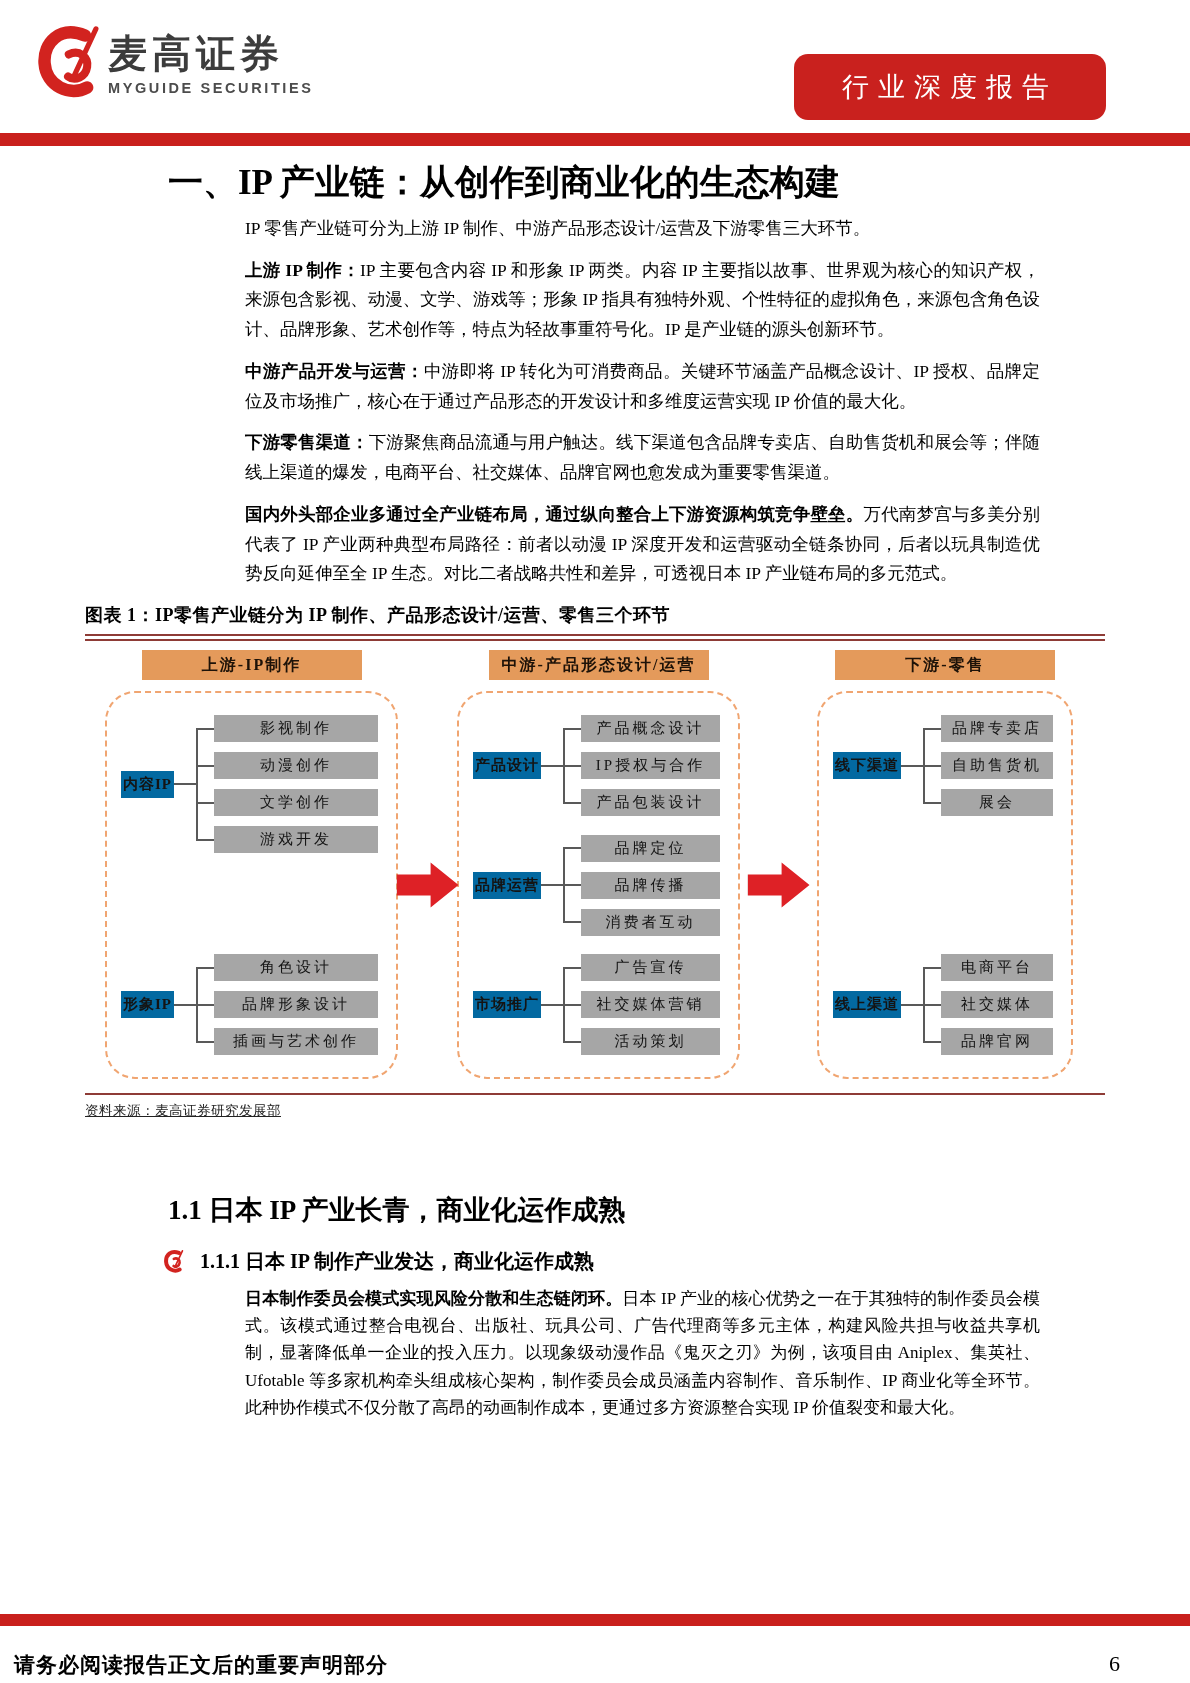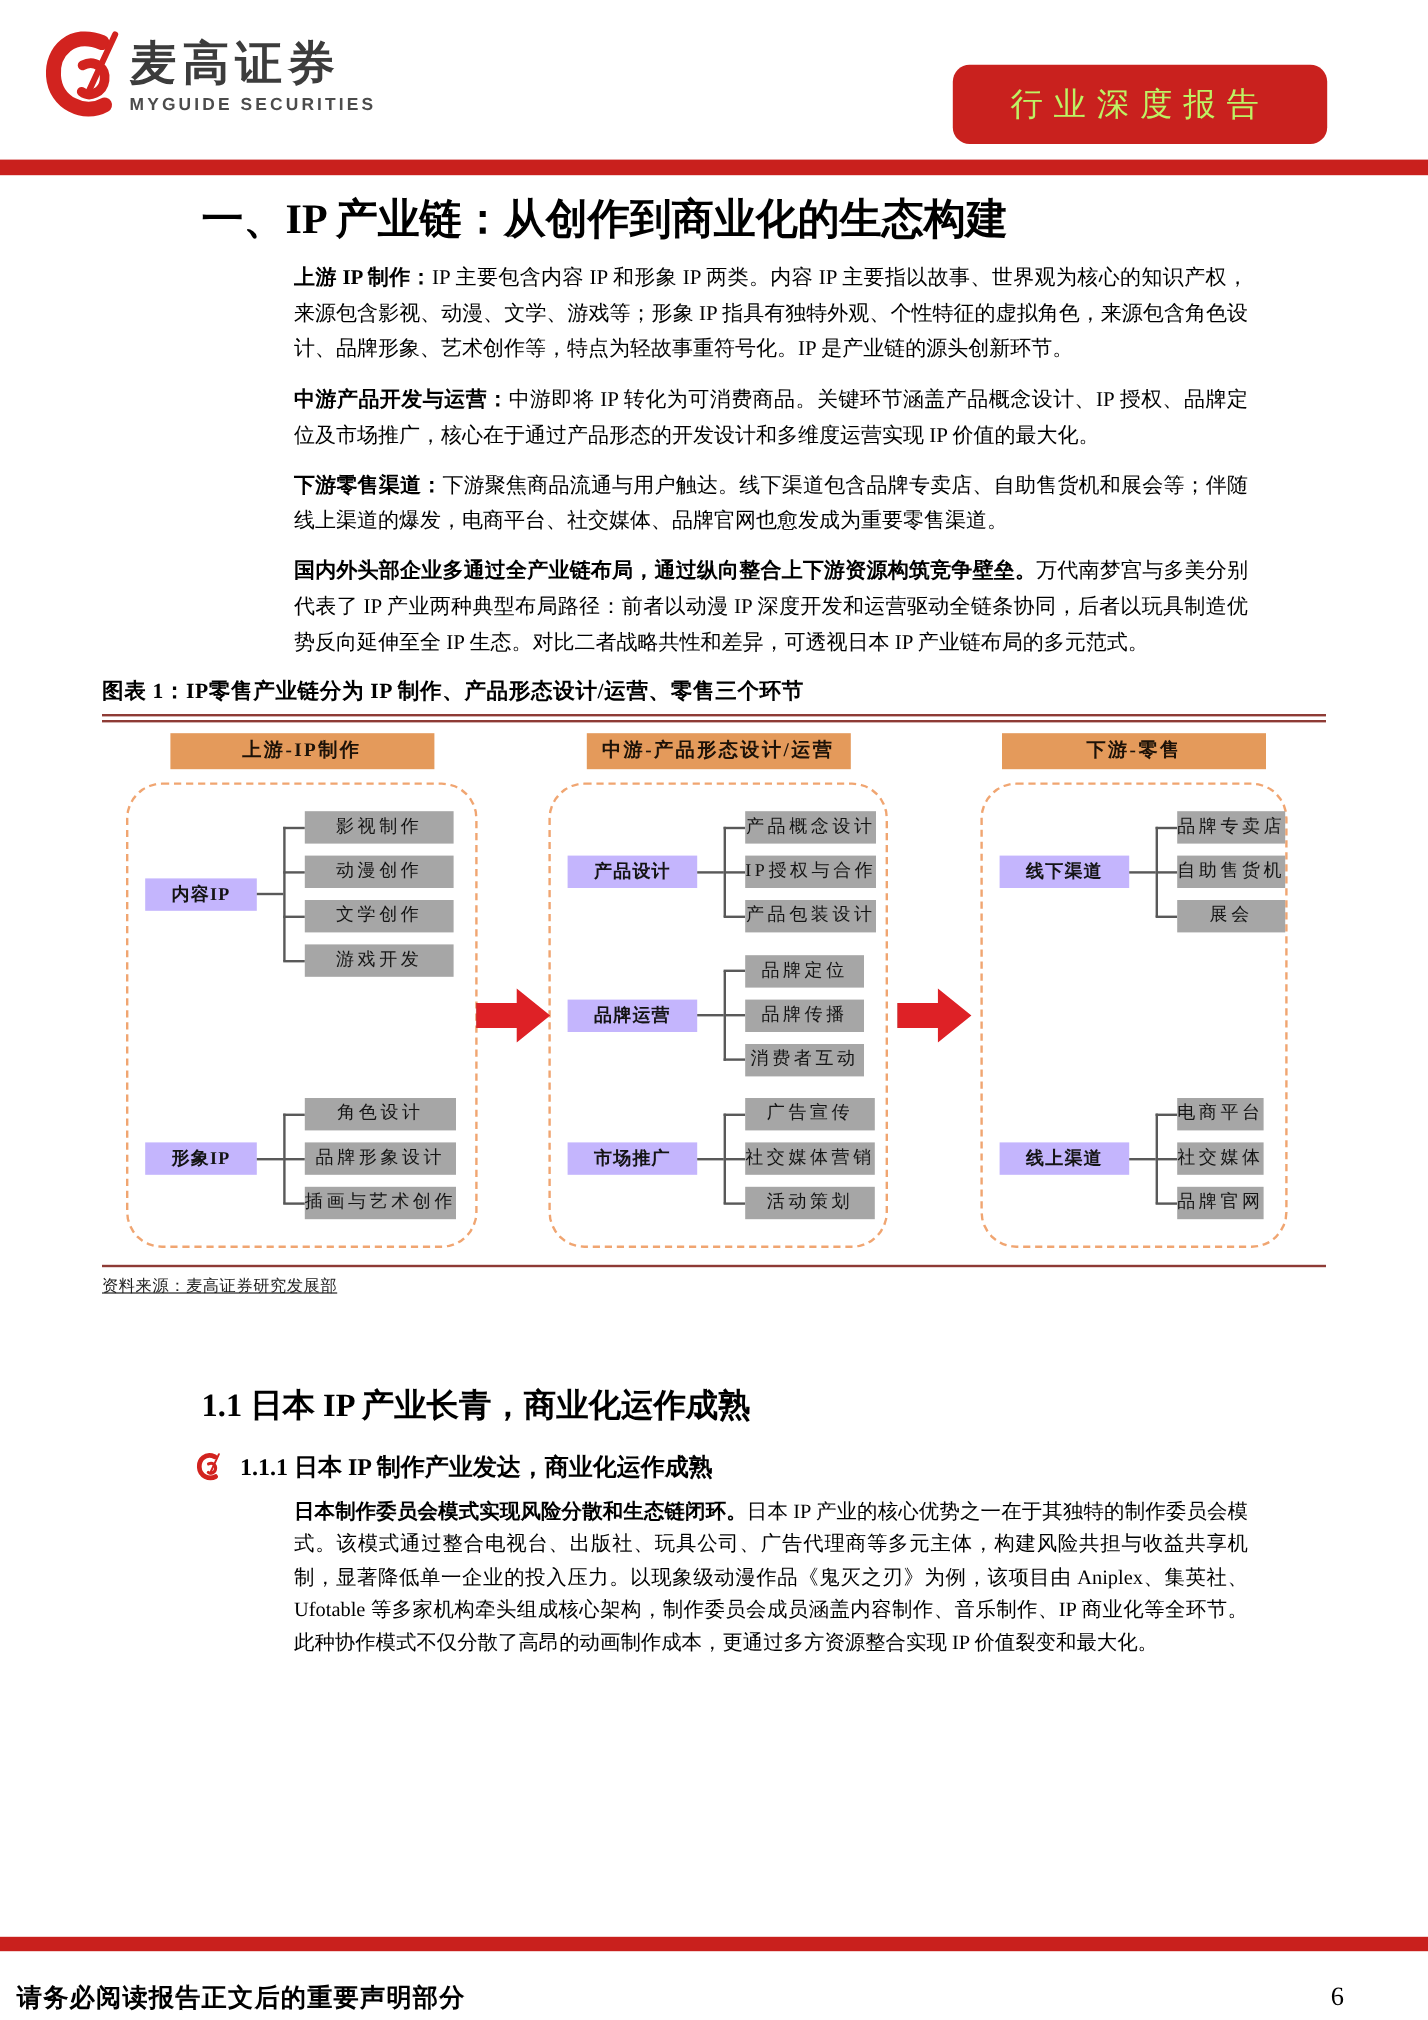--- a/index.html
+++ b/index.html
@@ -8,21 +8,21 @@
 
   
   .hdr{position:relative;height:133px;}
   .brand{position:absolute;left:38px;top:22px;display:flex;align-items:center;gap:4px;}
   .logo-icon{width:66px;height:84px;flex:none;}
   .brand-cn{font-family:"Liberation Sans",sans-serif;font-size:39px;font-weight:600;
             color:#3c3c3c;letter-spacing:5px;line-height:1.15;white-space:nowrap;}
   .brand-en{font-family:"Liberation Sans",sans-serif;font-size:14.5px;font-weight:600;
             color:#4c4c4c;letter-spacing:2.6px;margin-top:3px;white-space:nowrap;}
   .badge{position:absolute;right:84px;top:54px;width:312px;height:66px;background:#C9211E;
-         border-radius:14px;color:#bef264;font-size:27px;letter-spacing:9px;
+         border-radius:14px;color:#ffffff;font-size:27px;letter-spacing:9px;
          display:flex;align-items:center;justify-content:center;}
   .top-bar{height:13px;background:#C9201D;}
 
   
   h1.title{margin:15px 60px 0 168px;font-size:35px;line-height:1.25;font-weight:700;}
   p.body{margin:12px 0 0 245px;width:795px;font-size:17.5px;line-height:1.7;
          text-align:justify;}
   p.body.first{margin-top:9px;}
   p.body b{font-weight:700;}
   p.body.last{font-size:17px;line-height:1.6;margin-top:10px;}
@@ -37,22 +37,22 @@
   .diagram > :nth-child(3){width:283px;flex:none;}
   .diagram > :nth-child(4){width:77px;flex:none;}
   .diagram > :nth-child(5){width:256px;flex:none;}
   .col{display:flex;flex-direction:column;}
   .col-head{width:220px;height:30px;line-height:30px;margin:0 auto 11px;background:#E49A5B;
             text-align:center;font-weight:700;font-size:16px;letter-spacing:2px;color:#1d1208;}
   .panel{height:388px;border:2px dashed #F0A571;border-radius:30px;
          display:flex;flex-direction:column;justify-content:space-between;
          padding:22px 18px 22px 14px;box-sizing:border-box;}
   .group{display:flex;align-items:center;}
-  .glabel{background:#c4b5fd;font-weight:700;font-size:15px;letter-spacing:1px;
-          padding:4px 22px;white-space:nowrap;color:#141414;flex:none;}
+  .glabel{background:#0369a1;font-weight:700;font-size:15px;letter-spacing:1px;
+          padding:4px 2px;white-space:nowrap;color:#141414;flex:none;}
   .stub{width:22px;height:2px;background:#595959;flex:none;}
   .kids{flex:1;position:relative;display:flex;flex-direction:column;gap:10px;}
   .kids::before{content:"";position:absolute;left:0;top:13px;bottom:13px;width:2px;background:#595959;}
   .kid{display:flex;align-items:center;}
   .kstub{width:18px;height:2px;background:#595959;flex:none;}
   .gbox{flex:1;background:#A6A6A6;height:27px;line-height:27px;text-align:center;
         font-size:15px;letter-spacing:3px;color:#141414;white-space:nowrap;overflow:hidden;}
   .arrow-cell{display:flex;align-items:center;justify-content:center;padding-top:41px;}
   .arrow{width:62px;height:50px;background:#DE2126;flex:none;
          clip-path:polygon(0 29%,55% 29%,55% 5%,100% 50%,55% 95%,55% 71%,0 71%);
@@ -90,20 +90,21 @@
         <div class="brand-cn">麦高证券</div>
         <div class="brand-en">MYGUIDE SECURITIES</div>
       </div>
     </div>
     <div class="badge">行业深度报告</div>
   </div>
   <div class="top-bar"></div>
 
   <h1 class="title">一、IP 产业链：从创作到商业化的生态构建</h1>
 
+  <p class="body first"><b></b><span>IP 零售产业链可分为上游 IP 制作、中游产品形态设计/运营及下游零售三大环节。</span></p>
   <p class="body"><b>上游 IP 制作：</b><span>IP 主要包含内容 IP 和形象 IP 两类。内容 IP 主要指以故事、世界观为核心的知识产权，来源包含影视、动漫、文学、游戏等；形象 IP 指具有独特外观、个性特征的虚拟角色，来源包含角色设计、品牌形象、艺术创作等，特点为轻故事重符号化。IP 是产业链的源头创新环节。</span></p>
   <p class="body"><b>中游产品开发与运营：</b><span>中游即将 IP 转化为可消费商品。关键环节涵盖产品概念设计、IP 授权、品牌定位及市场推广，核心在于通过产品形态的开发设计和多维度运营实现 IP 价值的最大化。</span></p>
   <p class="body"><b>下游零售渠道：</b><span>下游聚焦商品流通与用户触达。线下渠道包含品牌专卖店、自助售货机和展会等；伴随线上渠道的爆发，电商平台、社交媒体、品牌官网也愈发成为重要零售渠道。</span></p>
   <p class="body"><b>国内外头部企业多通过全产业链布局，通过纵向整合上下游资源构筑竞争壁垒。</b><span>万代南梦宫与多美分别代表了 IP 产业两种典型布局路径：前者以动漫 IP 深度开发和运营驱动全链条协同，后者以玩具制造优势反向延伸至全 IP 生态。对比二者战略共性和差异，可透视日本 IP 产业链布局的多元范式。</span></p>
 
   <div class="figure">
     <div class="fig-caption">图表 1：IP零售产业链分为 IP 制作、产品形态设计/运营、零售三个环节</div>
     <div class="dbl-line"></div>
     <div class="diagram" id="diagram">
         <div class="col">

